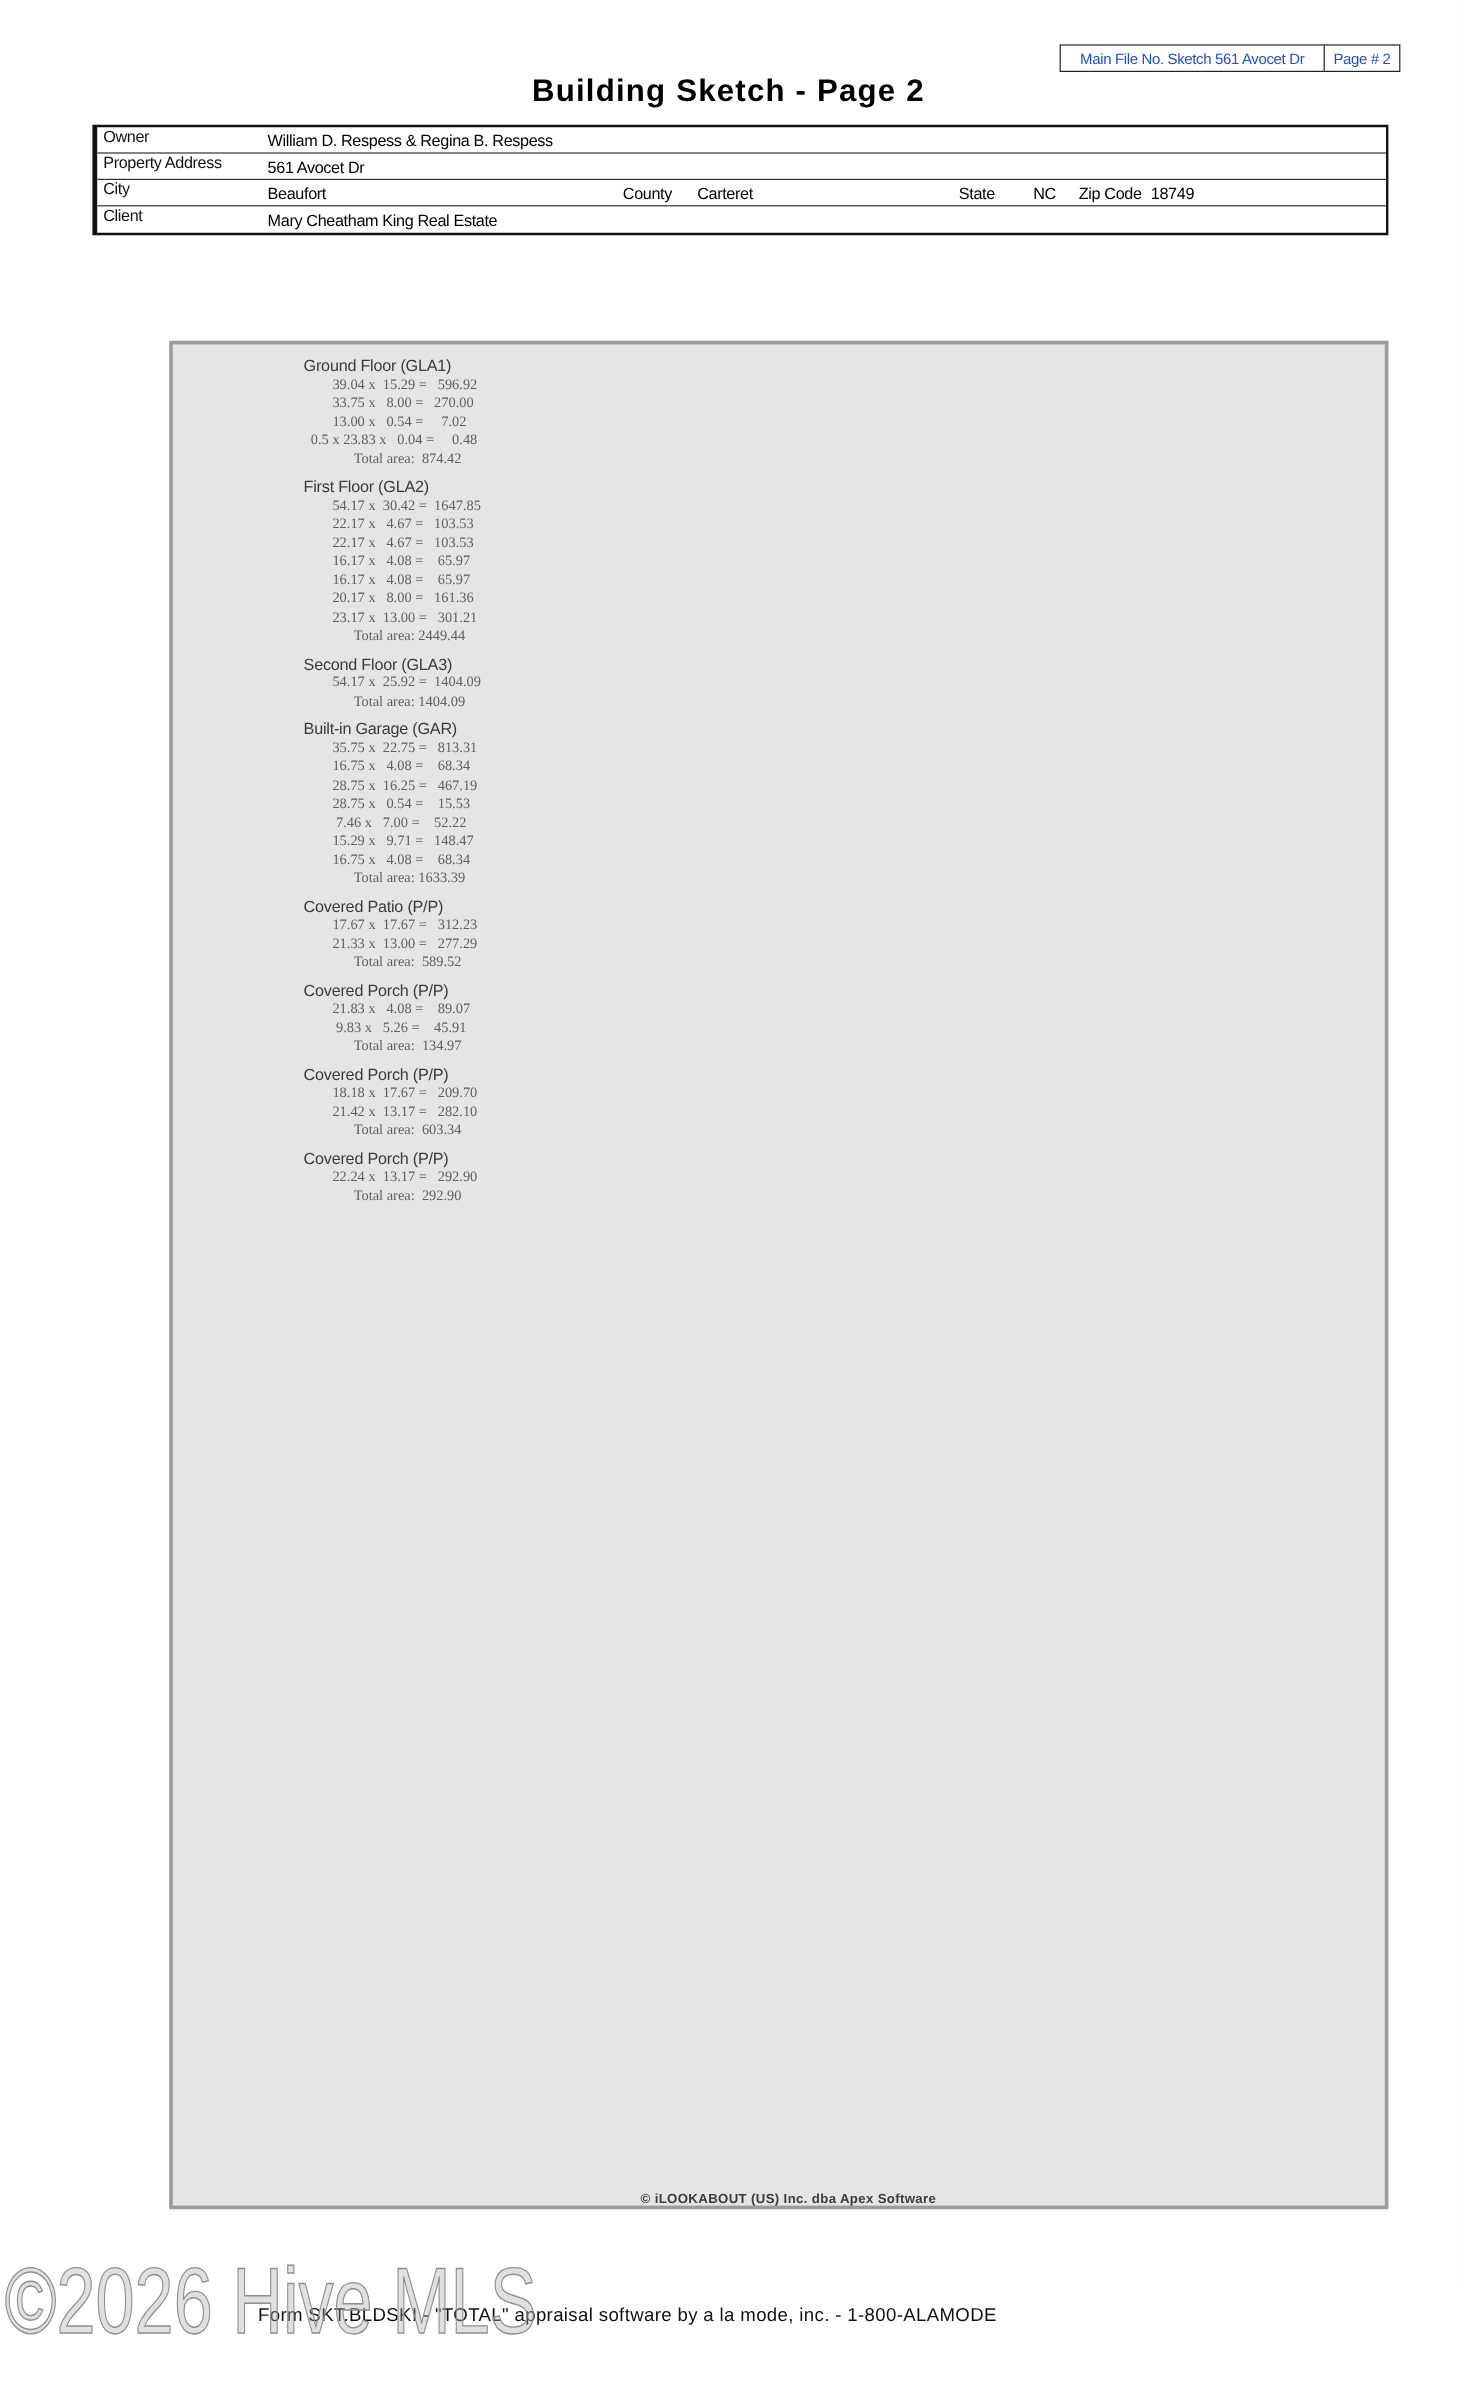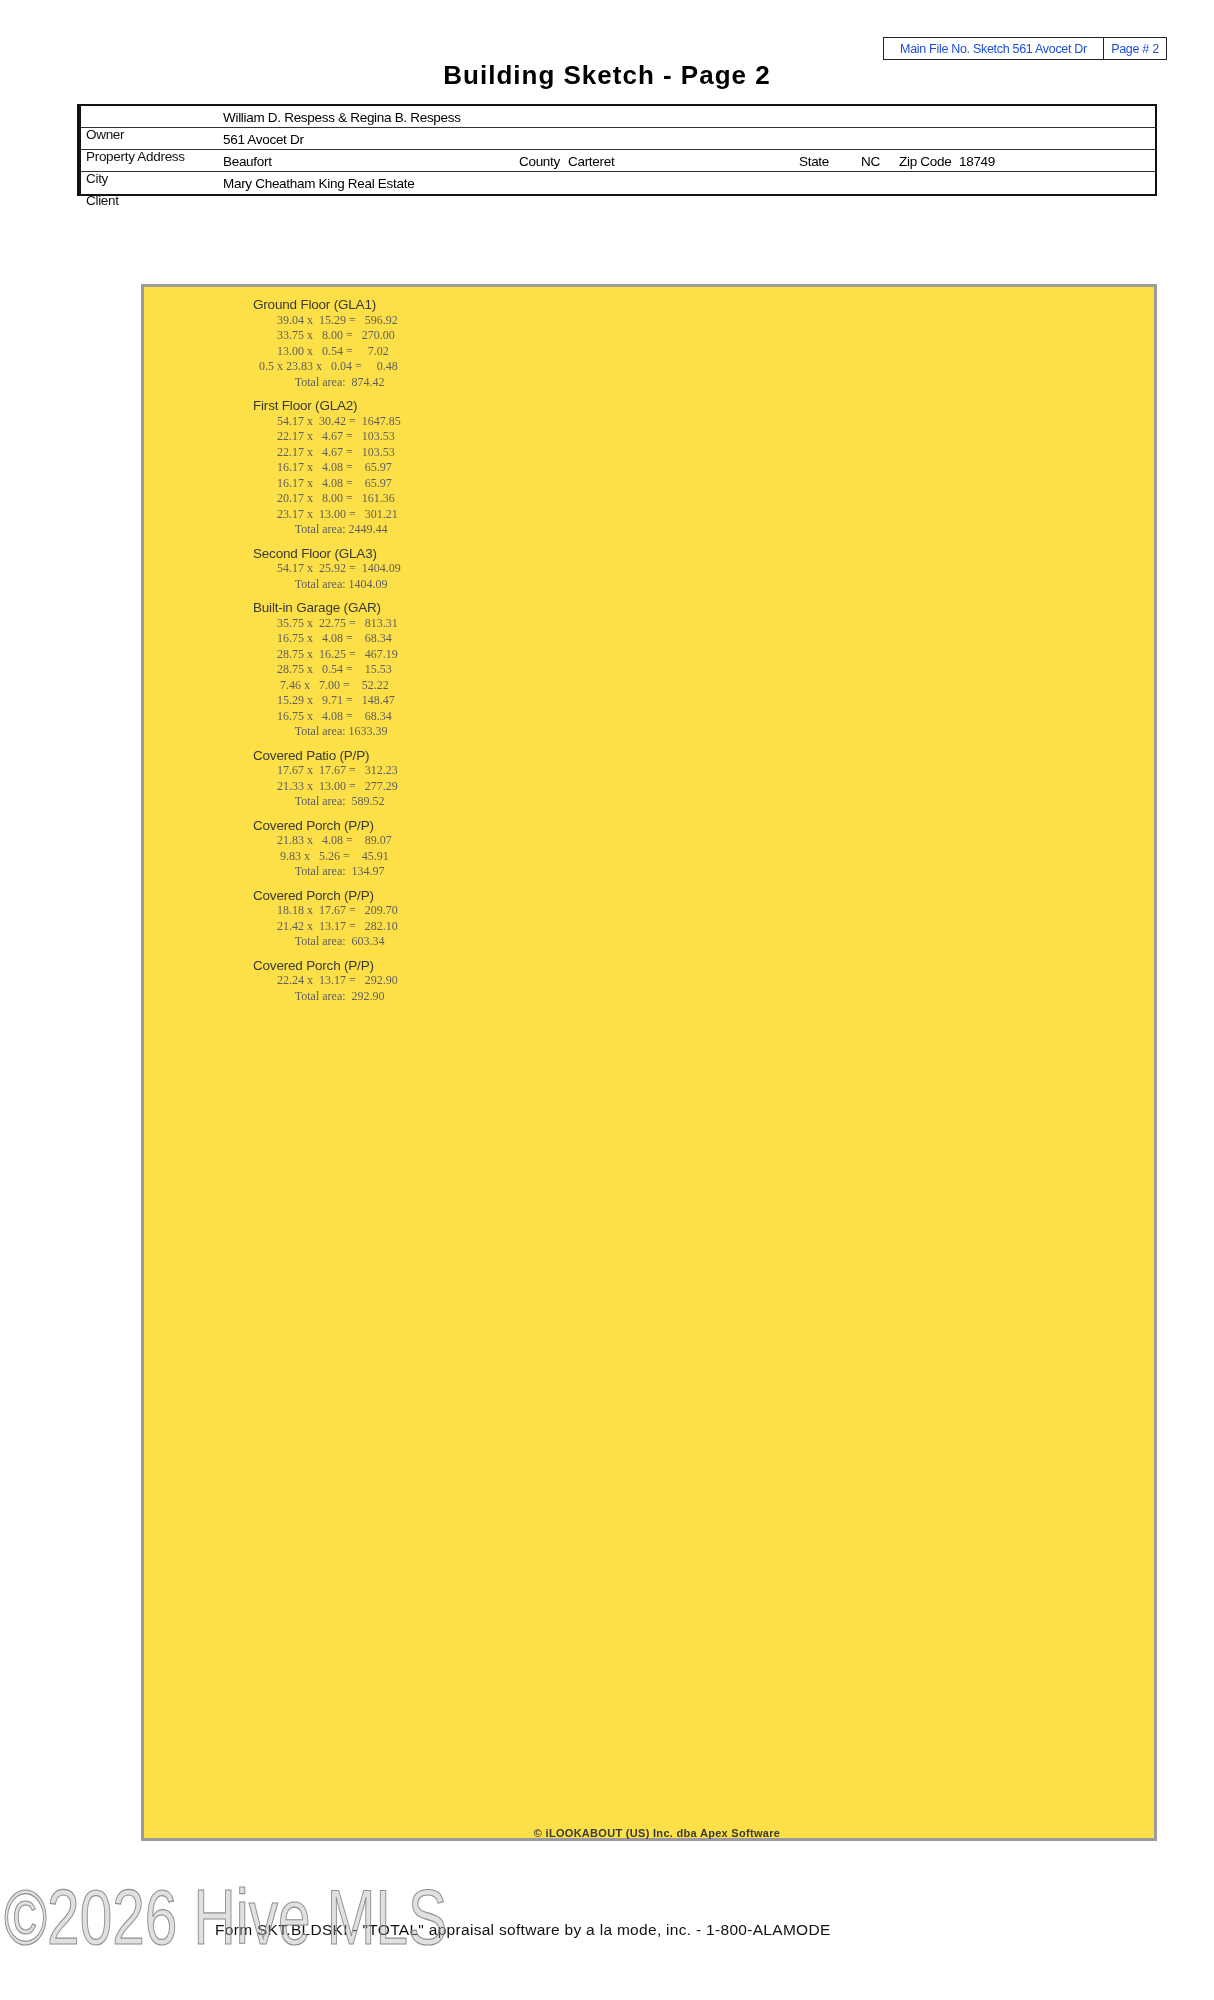--- a/index.html
+++ b/index.html
@@ -66,41 +66,41 @@
     height: 22px;
     border-bottom: 1px solid #333;
     font-size: 13.5px;
     letter-spacing: -0.3px;
     white-space: nowrap;
   }
   .info-row:last-child { border-bottom: none; padding-left: 28px; }
   .info-row .lbl {
     position: absolute;
     left: 5px;
-    top: 21px;
+    top: 0;
     color: #111;
   }
   .info-row .val { position: absolute; top: 4px; color: #000; }
   .pos-val-main { left: 115px; margin-left: 27px; }
   .pos-county-lbl { left: 438px; top: 3px; }
-  .pos-county-val { left: 487px; }
+  .pos-county-val { left: 500px; }
   .pos-state-lbl { left: 718px; top: 3px; }
   .pos-state-val { left: 780px; }
   .pos-zip-lbl { left: 818px; top: 3px; }
   .pos-zip-val { left: 878px; }
 
   
   .sketch-box {
     position: absolute;
     top: 284px;
     left: 141px;
     width: 1016px;
     height: 1557px;
     border: 3px solid #9b9b9b;
-    background: #fde047;
+    background: #e5e5e5;
   }
   .calc-wrap {
     position: absolute;
     top: 10px;
     left: 109px;
   }
   .calc-section { margin-bottom: 8px; }
   .calc-title {
     font-family: "Liberation Sans", sans-serif;
     font-size: 13.5px;

